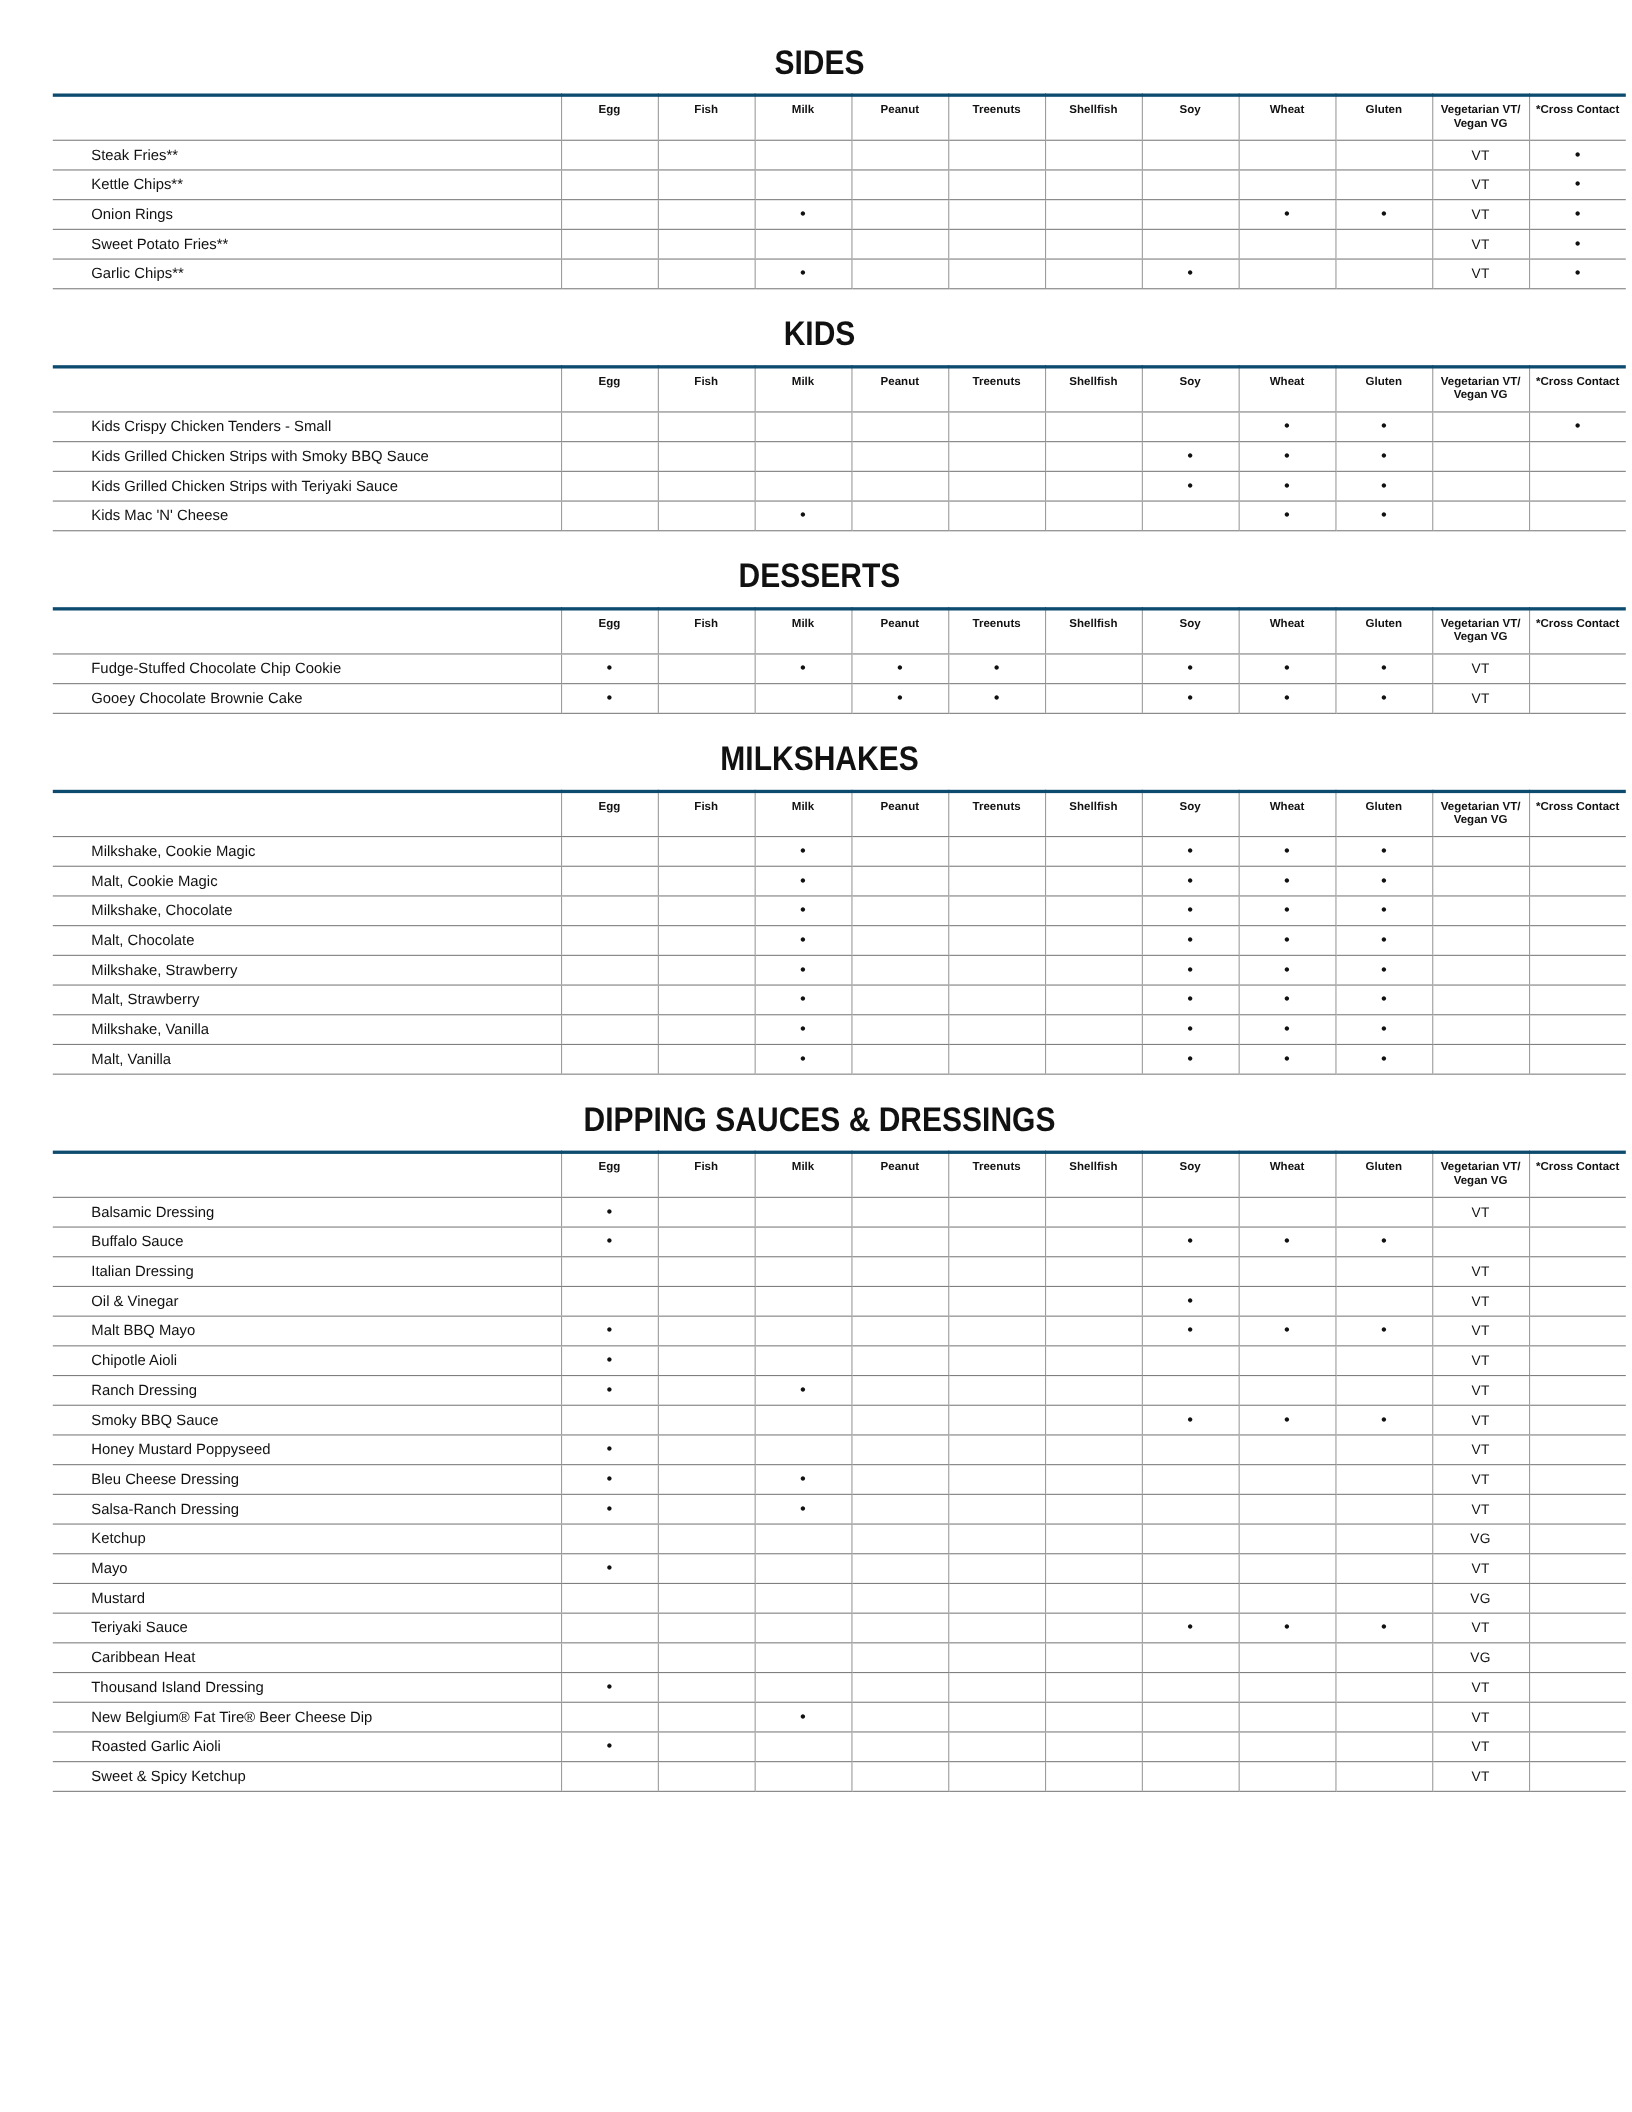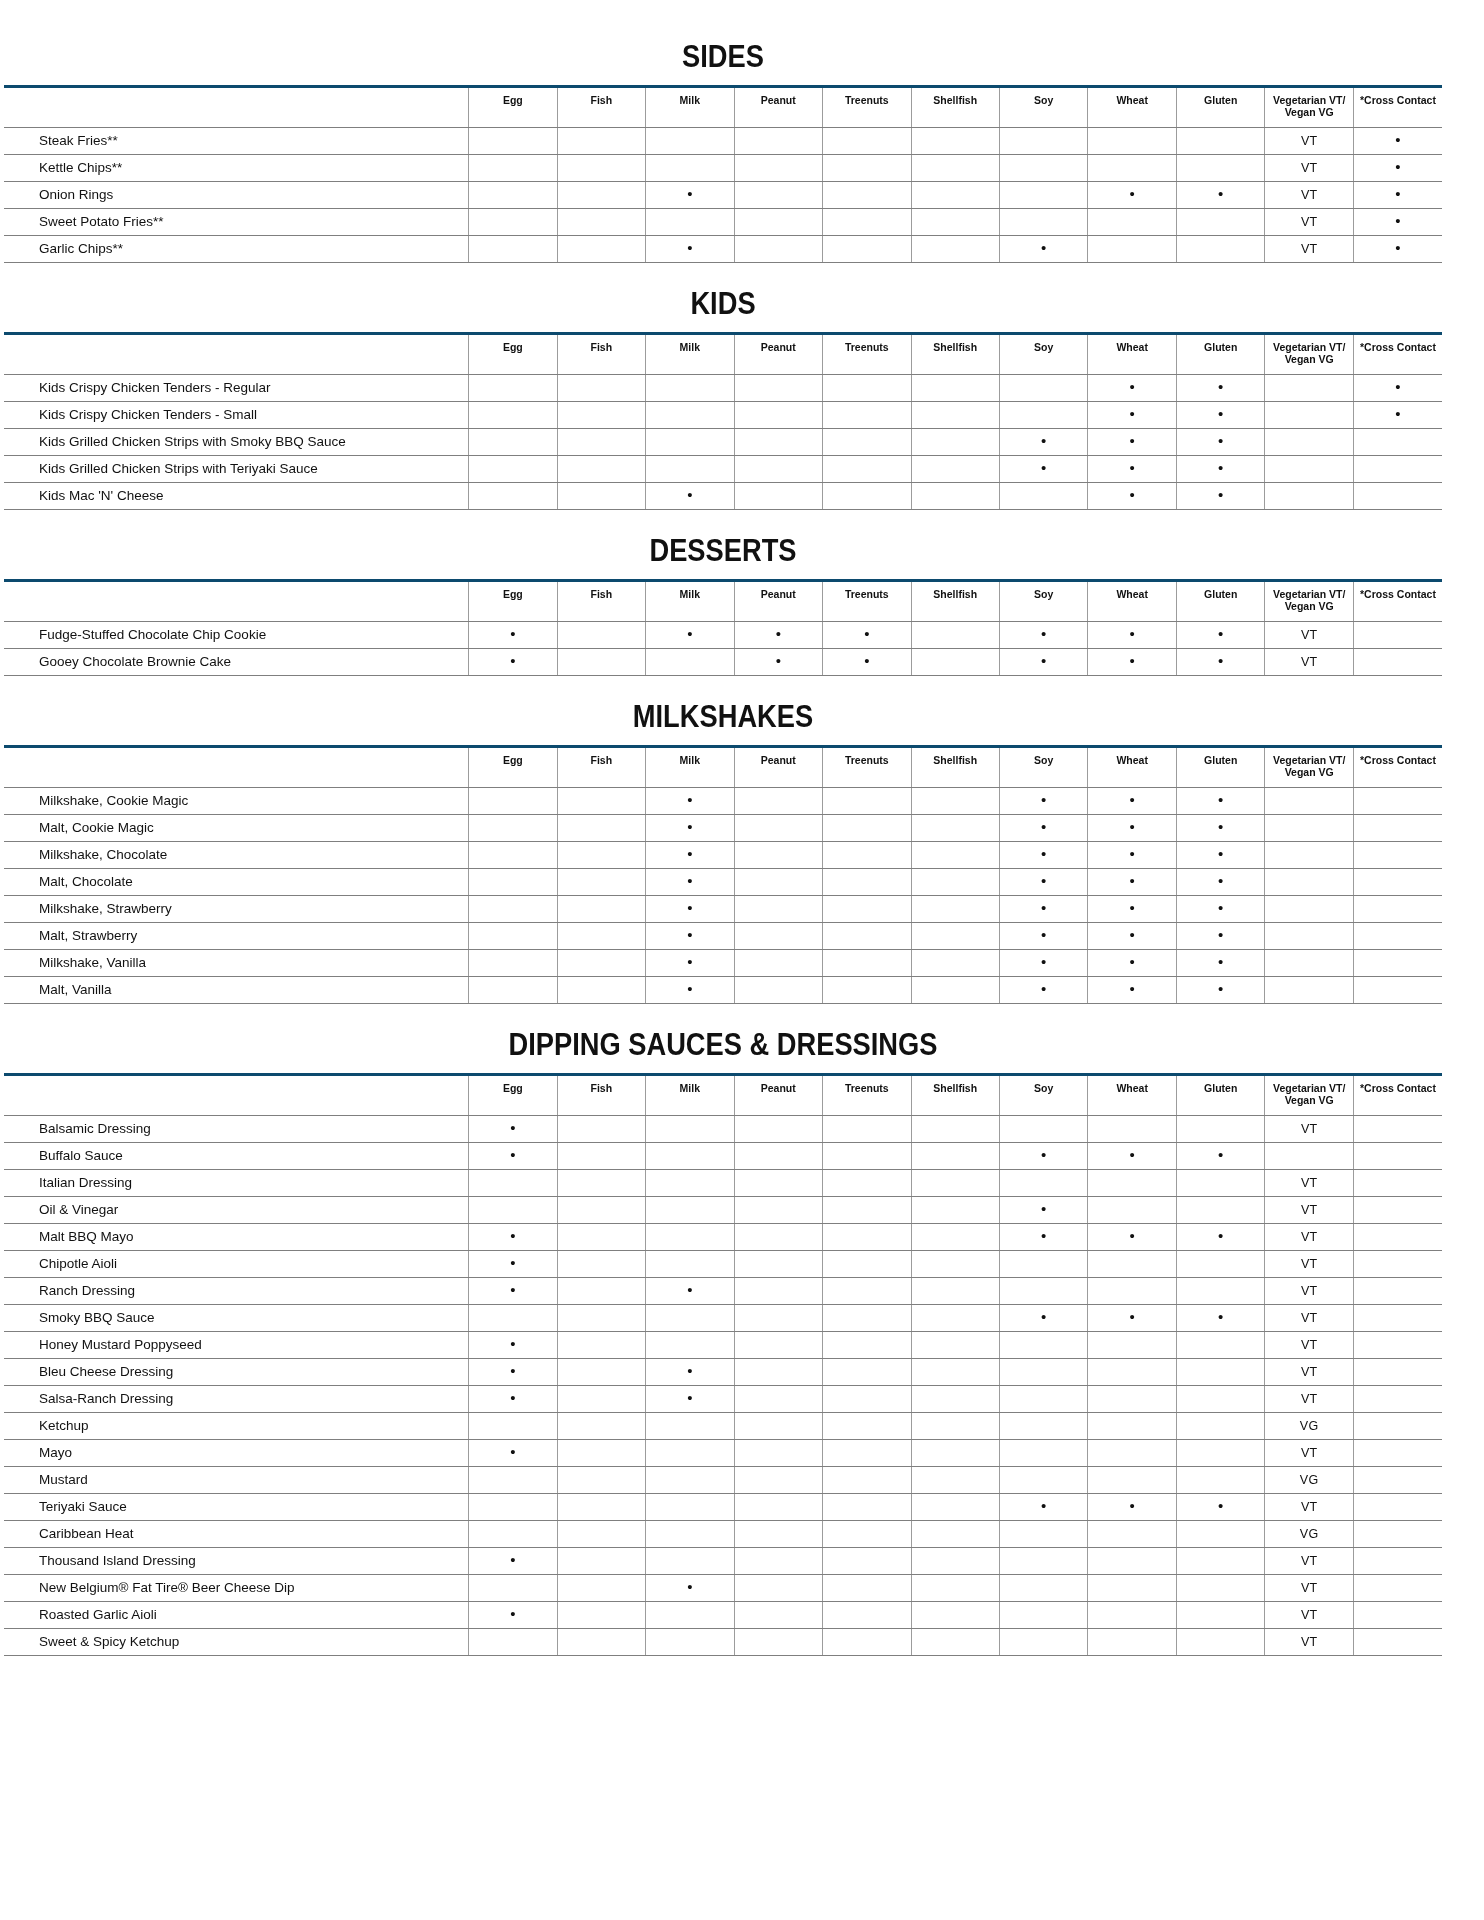--- a/index.html
+++ b/index.html
@@ -4,21 +4,21 @@
 <style>
   * { margin: 0; padding: 0; box-sizing: border-box; }
   html, body { background: #ffffff; }
   body {
     width: 1484px;
     height: 1920px;
     color: #000000;
     font-family: "Liberation Sans", sans-serif;
     overflow: hidden;
   }
-  .page { padding: 40px 42px 0 4px; }
+  .page { padding: 40px 42px 0 24px; margin-left: 24px; }
 
   .menu-section + .menu-section { margin-top: 24px; }
 
   .section-title {
     font-size: 31px;
     line-height: 34px;
     font-weight: 700;
     text-align: center;
     letter-spacing: 0px;
     transform: scaleX(0.88);
@@ -218,34 +218,20 @@
               <th class="mark-col">Gluten</th>
               <th class="mark-col veg-col">
                 <span class="hline">Vegetarian VT/</span>
                 <span class="hline">Vegan  VG</span>
               </th>
               <th class="mark-col cross-col">*Cross Contact</th>
             </tr>
           </thead>
           <tbody>
             <tr>
-              <td class="item-cell">Kids Crispy Chicken Tenders - Regular</td>
-              <td class="mark-cell"></td>
-              <td class="mark-cell"></td>
-              <td class="mark-cell"></td>
-              <td class="mark-cell"></td>
-              <td class="mark-cell"></td>
-              <td class="mark-cell"></td>
-              <td class="mark-cell"></td>
-              <td class="mark-cell"><span class="dot">•</span></td>
-              <td class="mark-cell"><span class="dot">•</span></td>
-              <td class="mark-cell veg-cell"></td>
-              <td class="mark-cell cross-cell"><span class="dot">•</span></td>
-            </tr>
-            <tr>
               <td class="item-cell">Kids Crispy Chicken Tenders - Small</td>
               <td class="mark-cell"></td>
               <td class="mark-cell"></td>
               <td class="mark-cell"></td>
               <td class="mark-cell"></td>
               <td class="mark-cell"></td>
               <td class="mark-cell"></td>
               <td class="mark-cell"></td>
               <td class="mark-cell"><span class="dot">•</span></td>
               <td class="mark-cell"><span class="dot">•</span></td>

